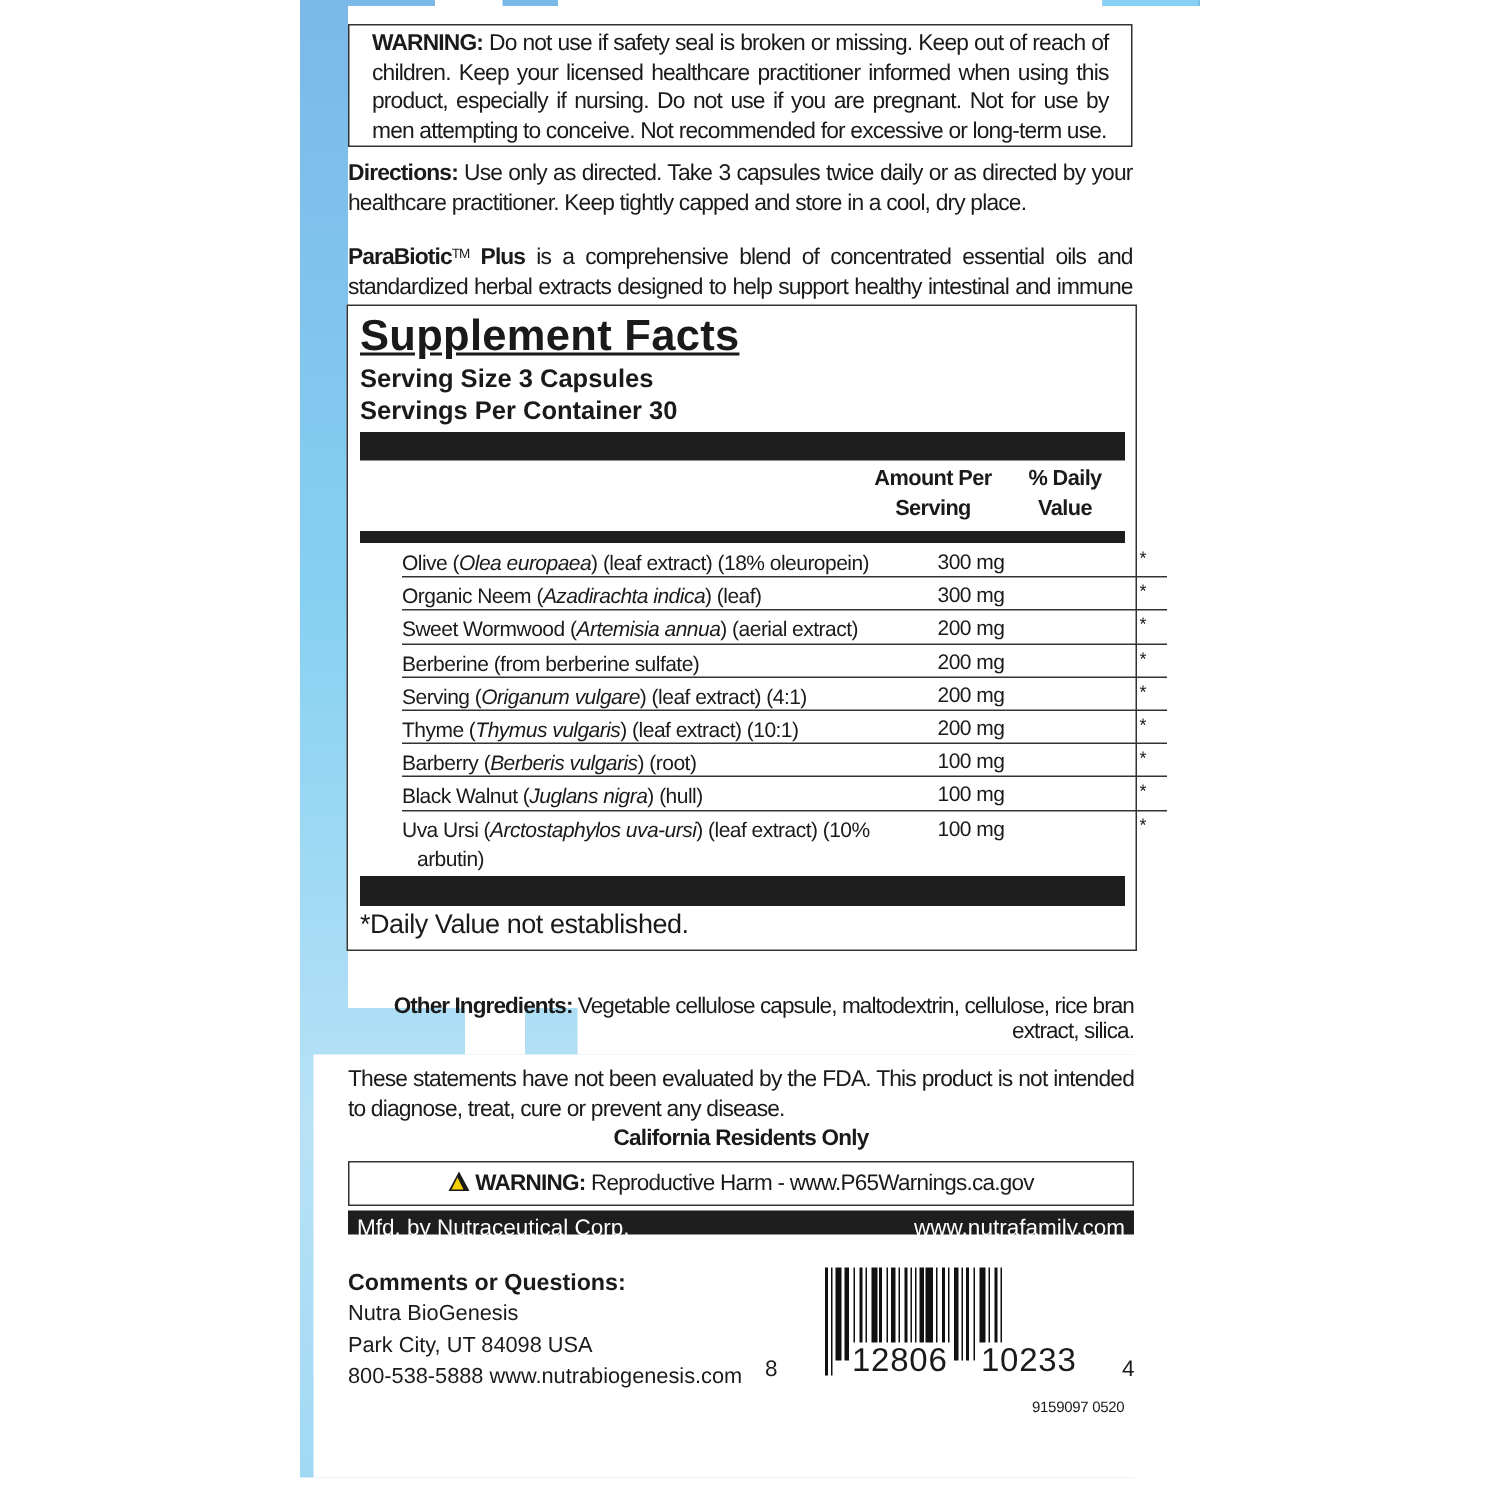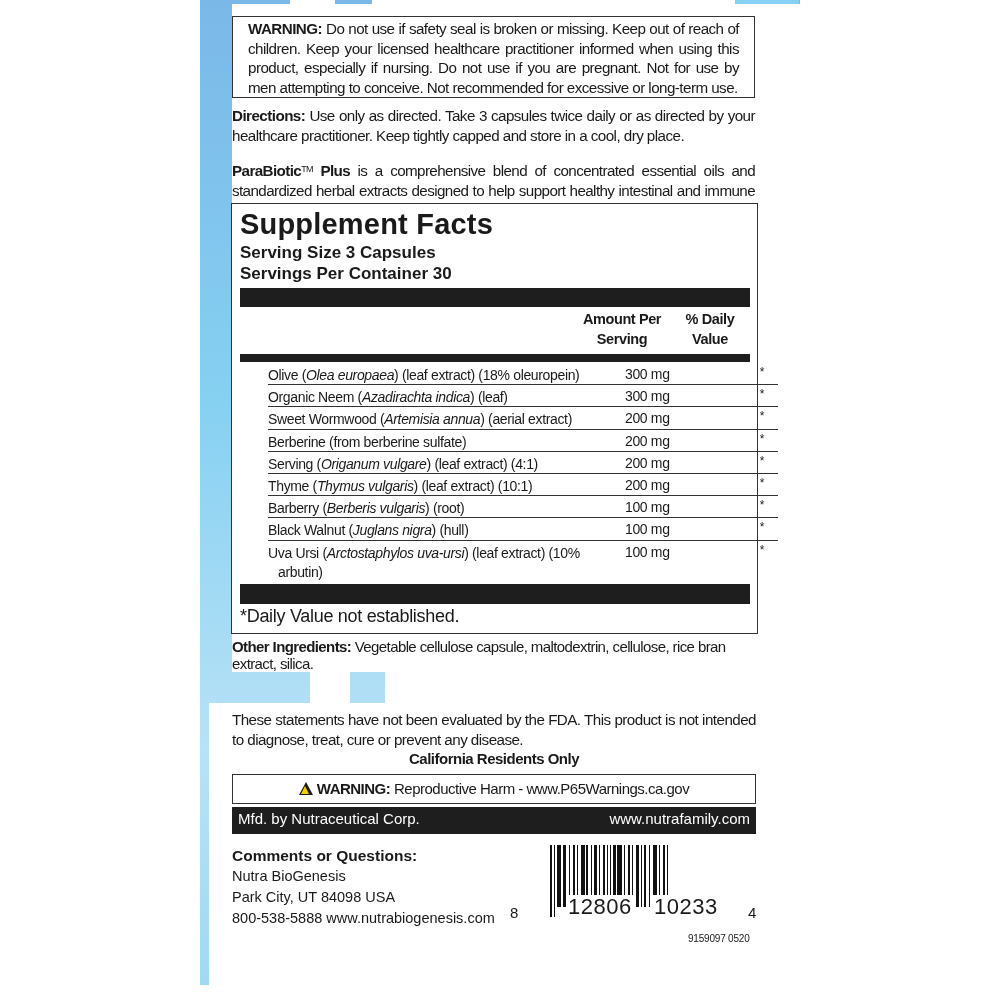--- a/index.html
+++ b/index.html
@@ -23,51 +23,51 @@
   .warning-box b { font-weight: bold; }
 
   .directions { position: absolute; left: 232px; top: 106px; width: 523px; font-size: 15.2px;
     line-height: 20px; letter-spacing: -0.55px; text-align: justify; }
   .desc { position: absolute; left: 232px; top: 159px; width: 523px; font-size: 15.2px;
     line-height: 20px; letter-spacing: -0.6px; text-align: justify; }
   .tm { font-size: 9px; vertical-align: 4px; font-weight: normal; }
 
   .facts { position: absolute; left: 231px; top: 203px; width: 527px; height: 431px;
     border: 1.5px solid #333; background: #fff; }
-  .facts-title { position: absolute; left: 8px; top: 4px; font-size: 29px; font-weight: bold; letter-spacing: 0.2px; }
+  .facts-title { position: absolute; left: 8px; top: 4px; font-size: 29px; font-weight: bold; letter-spacing: 0.2px; text-decoration: underline; }
   .facts-serving { position: absolute; left: 8px; top: 39px; font-size: 17px; font-weight: bold; }
   .facts-servings { position: absolute; left: 8px; top: 60px; font-size: 17px; font-weight: bold; }
   .bar-thick { position: absolute; left: 8px; width: 510px; background: #1e1e1e; }
   .col-h1 { position: absolute; left: 340px; top: 105px; width: 100px; text-align: center; font-size: 14.5px;
     font-weight: bold; line-height: 20px; letter-spacing: -0.4px; }
   .col-h2 { position: absolute; left: 438px; top: 105px; width: 80px; text-align: center; font-size: 14.5px;
     font-weight: bold; line-height: 20px; letter-spacing: -0.4px; }
 
   .rows { position: absolute; left: 8px; top: 159px; width: 510px; margin-left: 28px; }
   .row { position: relative; border-bottom: 1px solid #333; height: 22.2px; font-size: 14px; letter-spacing: -0.35px; }
   .row.last { border-bottom: none; height: 42px; }
   .row .name { position: absolute; left: 0; top: 3px; width: 330px; line-height: 19px; }
   .row .name .cont { padding-left: 10px; display: block; }
   .row .amt { position: absolute; left: 357px; top: 3px; }
   .row .dv { position: absolute; right: 14px; top: 2px; font-size: 12px; }
   .footnote { position: absolute; left: 8px; top: 402px; font-size: 18px; letter-spacing: -0.3px; }
 
-  .other { position: absolute; left: 232px; top: 638px; width: 524px; font-size: 15px; letter-spacing: -0.6px; }
+  .other { position: absolute; left: 232px; top: 662px; width: 524px; font-size: 15px; letter-spacing: -0.6px; text-align: right; }
 
   .fda { position: absolute; left: 232px; top: 710px; width: 524px; font-size: 15.2px; line-height: 20px;
     letter-spacing: -0.55px; text-align: justify; }
   .ca-title { position: absolute; left: 232px; top: 750px; width: 524px; text-align: center; font-size: 15px;
     font-weight: bold; letter-spacing: -0.5px; }
   .p65 { position: absolute; left: 232px; top: 774px; width: 524px; height: 30px; border: 1.5px solid #333;
     text-align: center; font-size: 15px; line-height: 27px; letter-spacing: -0.5px; }
   .warn-tri { display: inline-block; width: 0; height: 0; border-left: 7px solid transparent;
     border-right: 7px solid transparent; border-bottom: 13px solid #1a1a1a; position: relative; top: 1px; margin-right: 4px; }
   .warn-tri::after { content: ""; position: absolute; left: -4.5px; top: 3.5px; width: 0; height: 0;
     border-left: 4.5px solid transparent; border-right: 4.5px solid transparent; border-bottom: 8px solid #f2d000; }
-  .mfd-bar { position: absolute; left: 232px; top: 807px; width: 524px; height: 27px; background: #1e1e1e;
+  .mfd-bar { position: absolute; left: 232px; top: 807px; width: 524px; height: 16px; background: #1e1e1e;
     color: #fff; font-size: 15px; line-height: 24px; padding: 0 6px; display: flex; justify-content: space-between; }
 
   .contact { position: absolute; left: 232px; top: 845px; font-size: 14.5px; line-height: 21px; }
   .contact .head { font-weight: bold; font-size: 15.5px; }
 
   .barcode-wrap { position: absolute; left: 510px; top: 845px; width: 250px; height: 85px; }
   .barcode { position: absolute; left: 40px; top: 0; width: 190px; height: 72px; display: flex; align-items: flex-start; }
   .barcode span { display: block; background: #111; }
   .bc-digits { position: absolute; top: 50px; font-size: 22px; background: #fff; padding: 0 2px; line-height: 24px; letter-spacing: 0.5px; }
   .bc-left { position: absolute; left: 0; top: 59px; font-size: 15px; }

